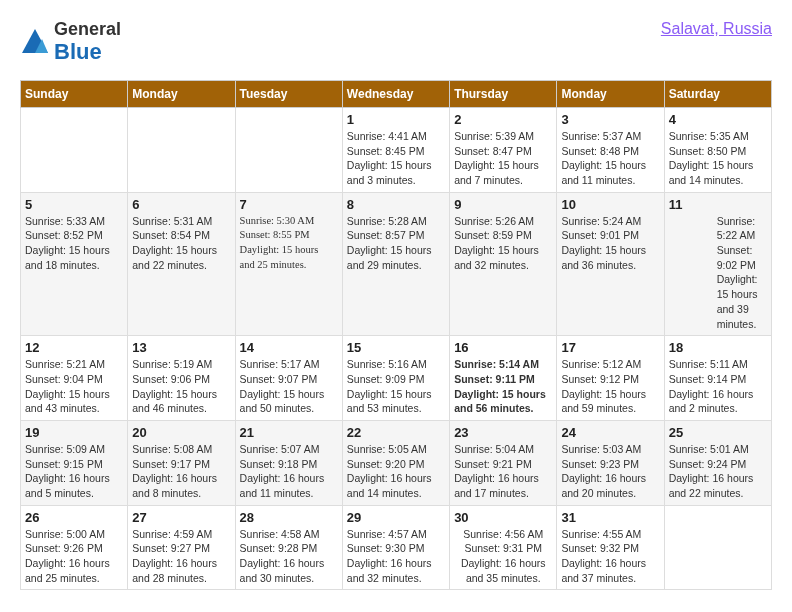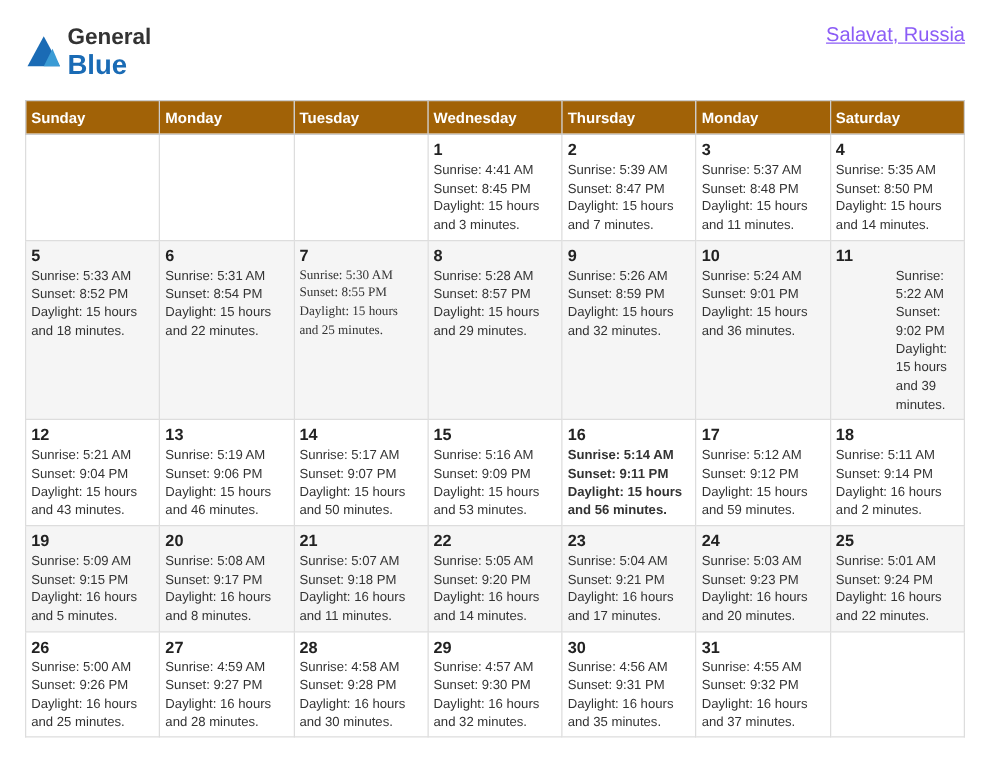--- a/index.html
+++ b/index.html
@@ -337,21 +337,21 @@
         </td>
         <td>
           <span class="day-number">29</span>
           <div class="day-info" style="white-space: pre-line;">Sunrise: 4:57 AM
 Sunset: 9:30 PM
 Daylight: 16 hours
 and 32 minutes.</div>
         </td>
         <td>
           <span class="day-number">30</span>
-          <div class="day-info" style="white-space: pre-line;">Sunrise: 4:56 AM
+          <div class="day-info" style="white-space: pre-line; text-align: center;">Sunrise: 4:56 AM
 Sunset: 9:31 PM
 Daylight: 16 hours
 and 35 minutes.</div>
         </td>
         <td>
           <span class="day-number">31</span>
           <div class="day-info" style="white-space: pre-line;">Sunrise: 4:55 AM
 Sunset: 9:32 PM
 Daylight: 16 hours
 and 37 minutes.</div>

